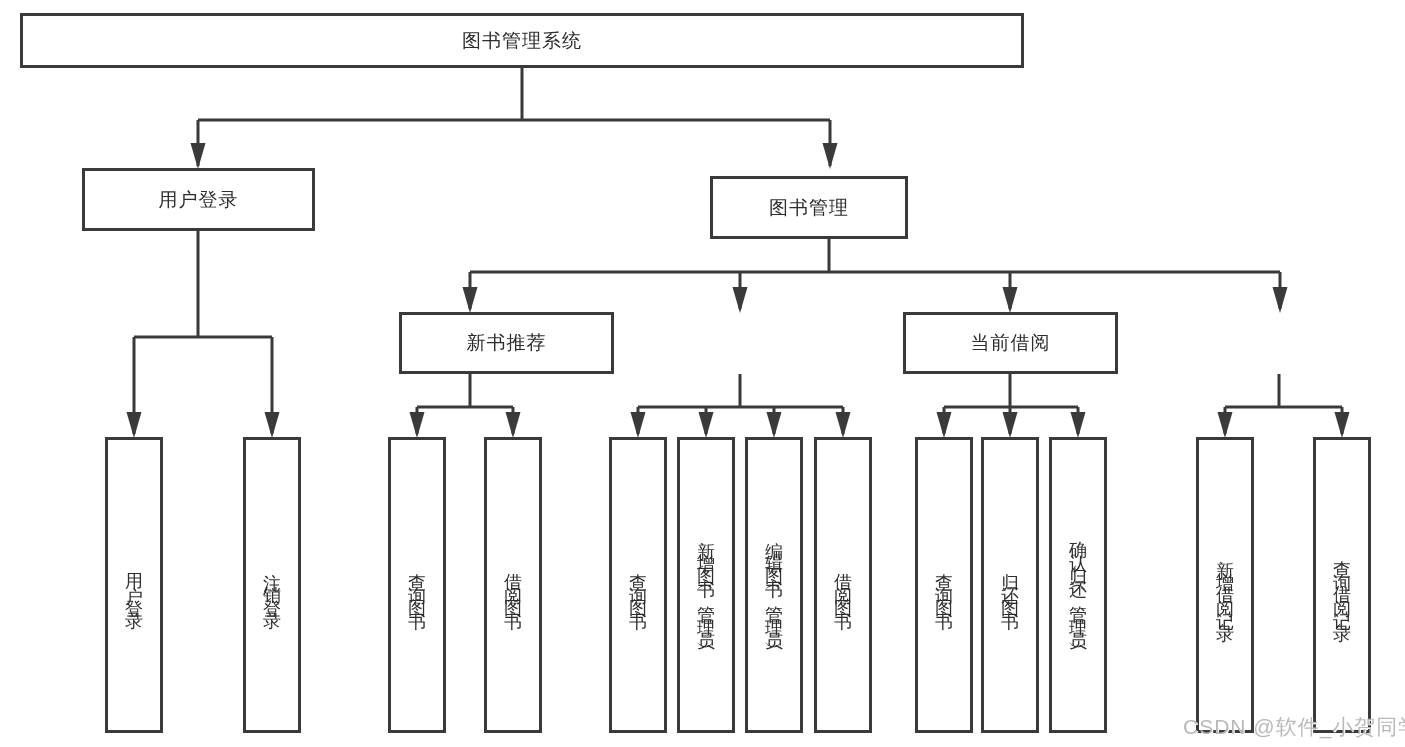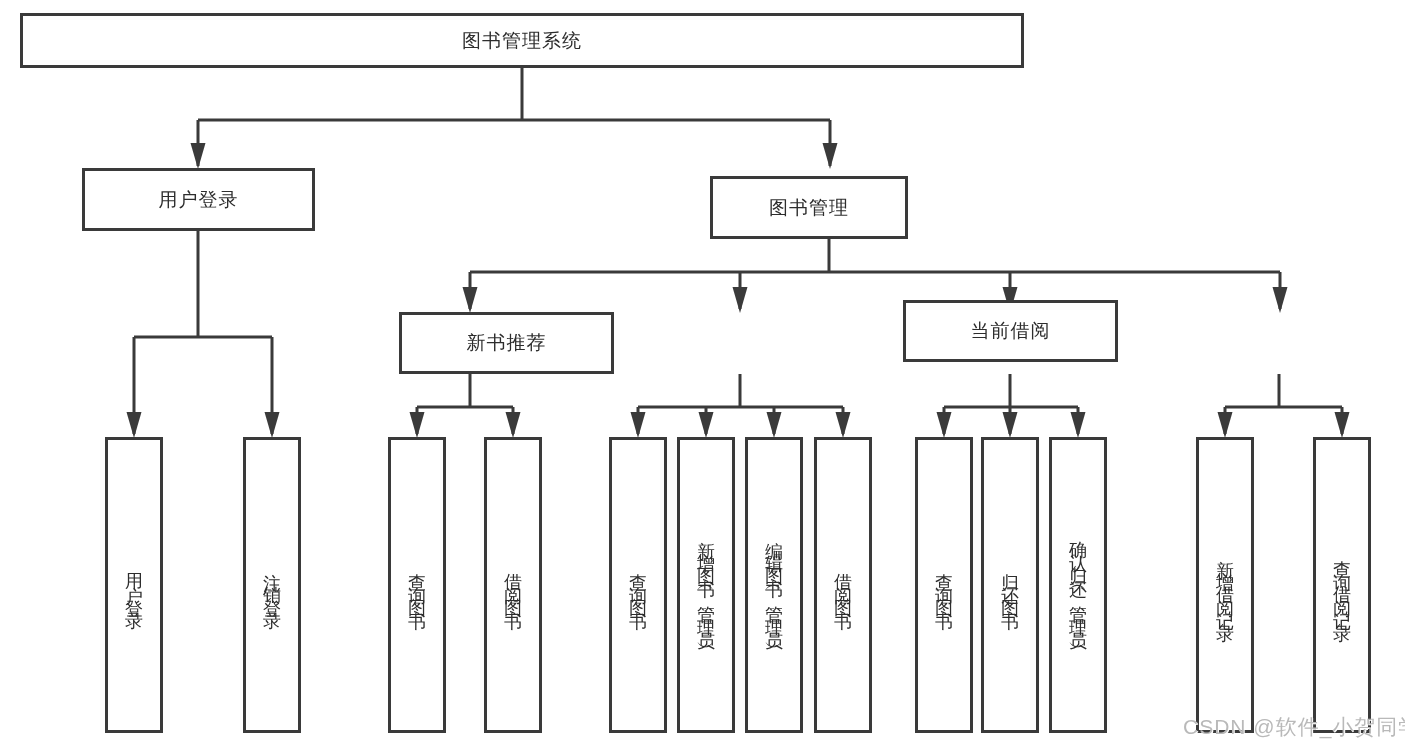--- a/index.html
+++ b/index.html
@@ -136,21 +136,21 @@
   <div class="hbox" style="left:82px; top:168px; width:233px; height:63px;">
     <span>用户登录</span>
   </div>
   <div class="hbox" style="left:710px; top:168px; width:198px; height:63px;margin-top:8px;">
     <span>图书管理</span>
   </div>
 
   <div class="hbox" style="left:363px; top:312px; width:215px; height:62px;margin-left:36px;">
     <span>新书推荐</span>
   </div>
-  <div class="hbox" style="left:903px; top:300px; width:215px; height:62px;">
+  <div class="hbox" style="left:903px; top:312px; width:215px; height:62px;">
     <span>当前借阅</span>
   </div>
 
   <div class="vbox" style="left:105px;">
     <span>用户登录</span>
   </div>
   <div class="vbox" style="left:243px;">
     <span>注销登录</span>
   </div>
 

